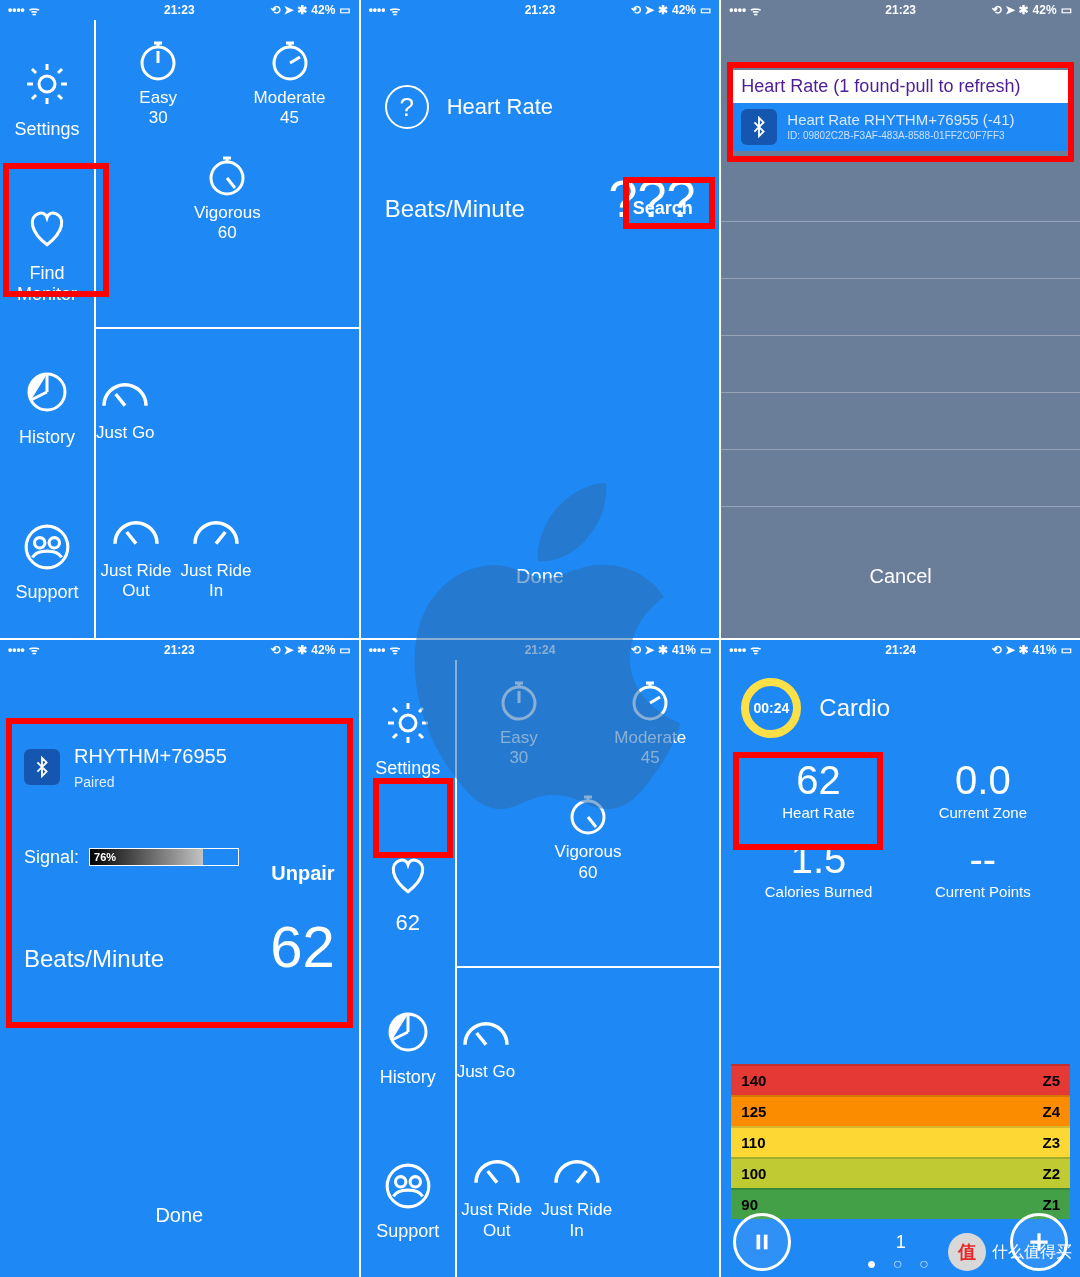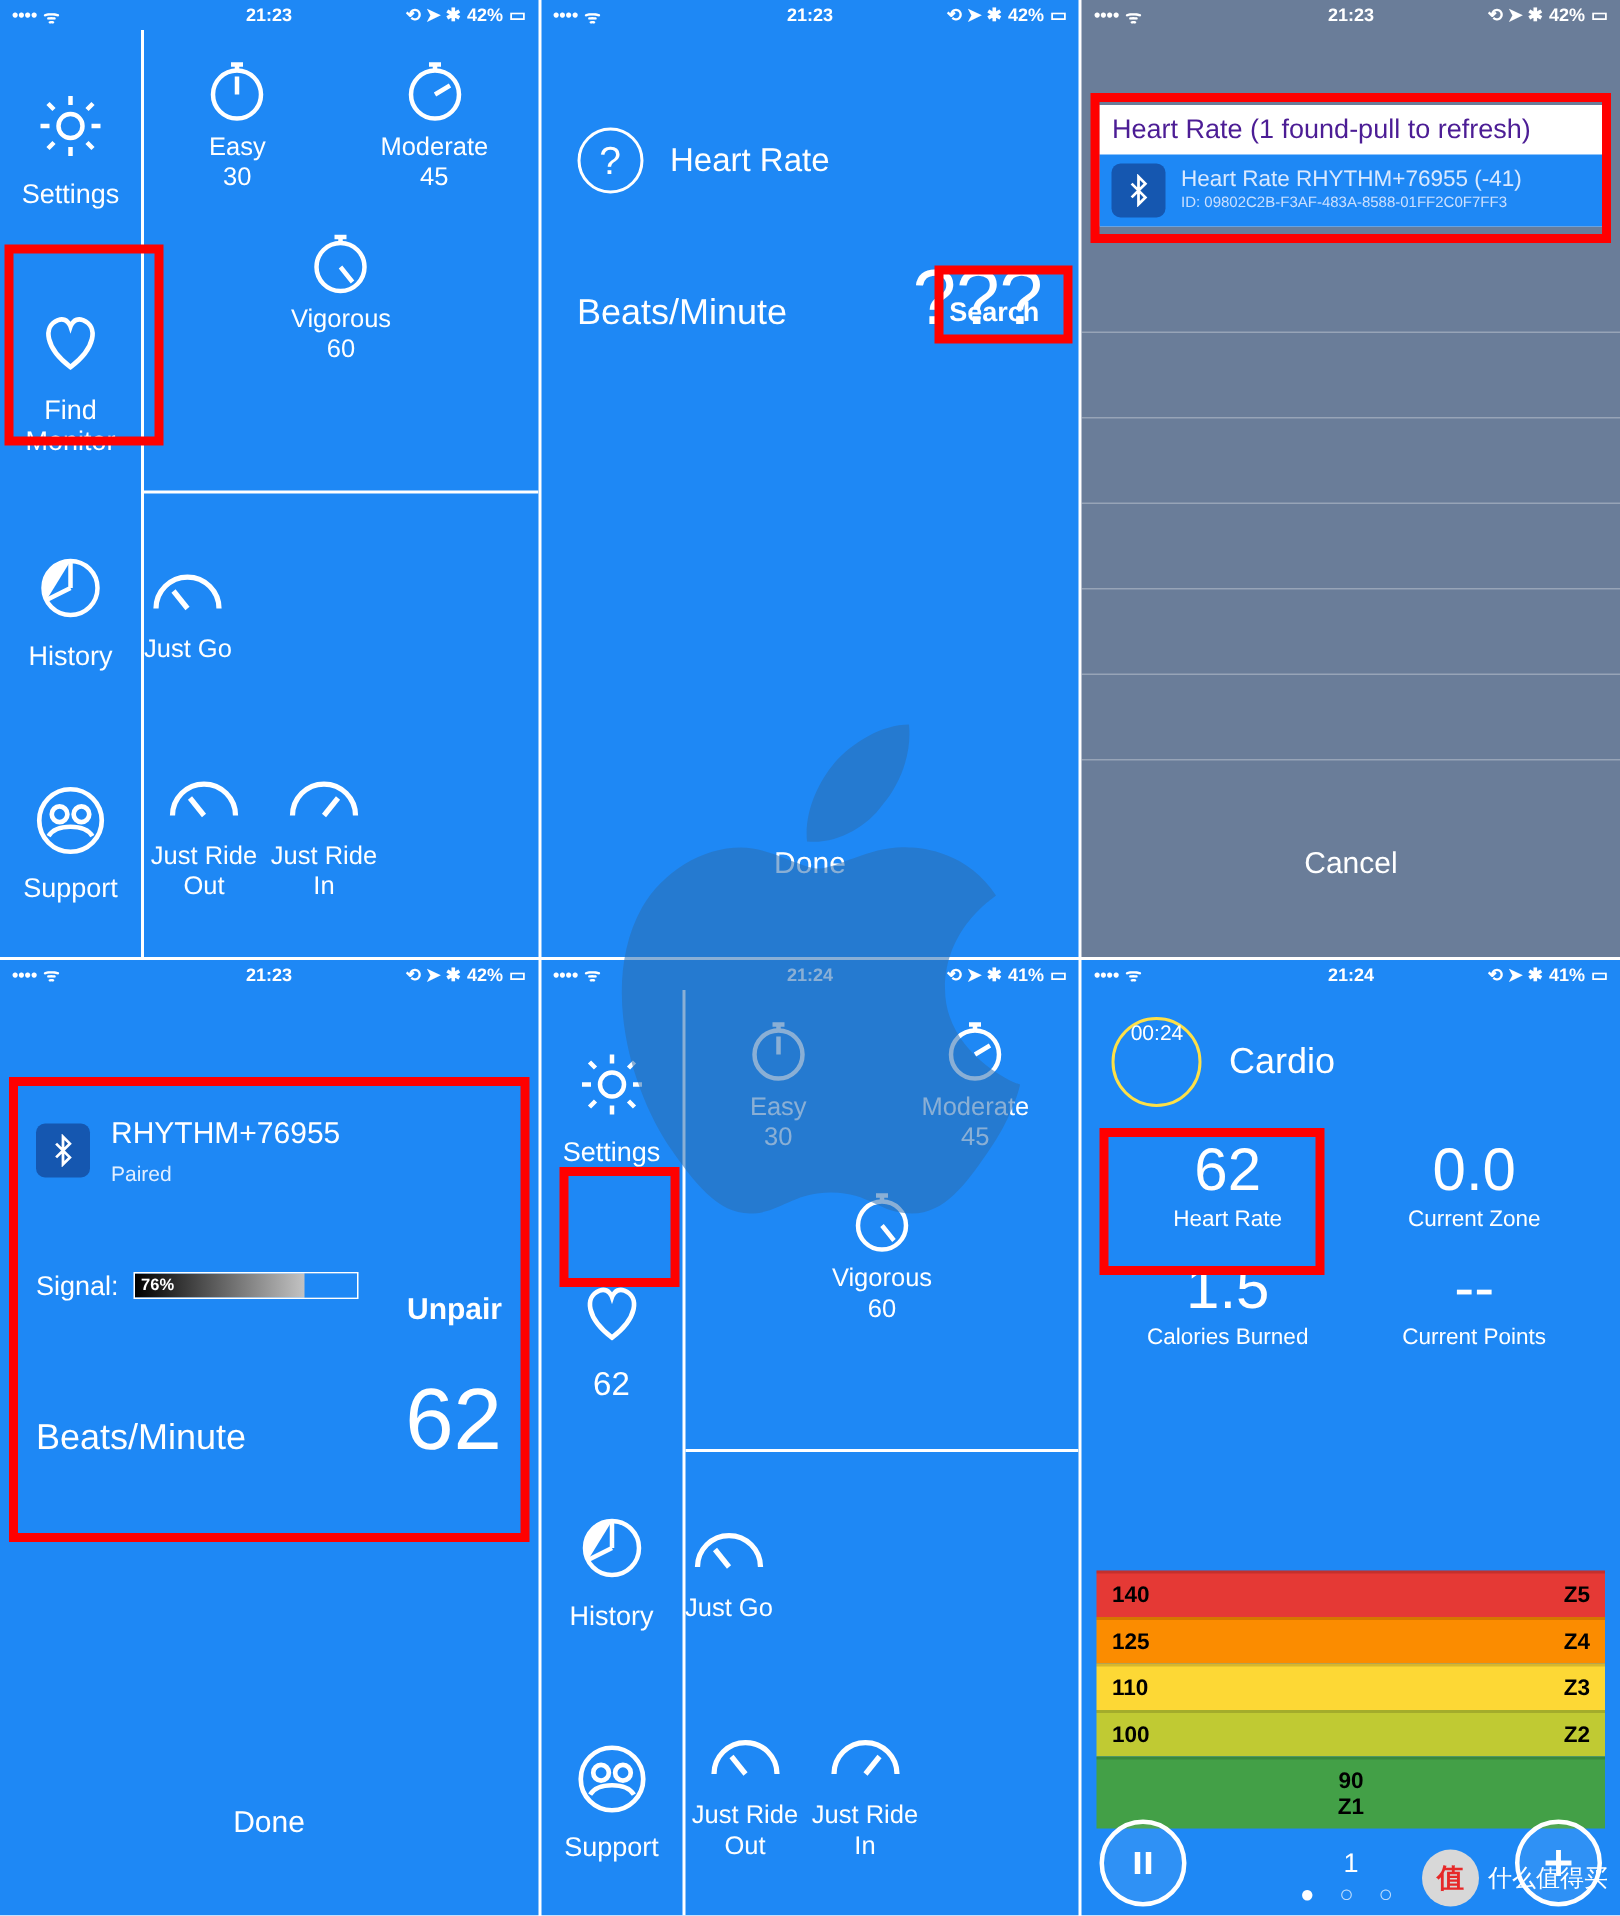--- a/index.html
+++ b/index.html
@@ -50,21 +50,21 @@
   .sigbar { width:150px; height:18px; background:linear-gradient(to right,#000,#fff); position:relative; border:1px solid #fff; }
   .sigbar .cover { position:absolute; right:0; top:0; bottom:0; background:#1E88F5; }
   .sigbar .pct { position:absolute; left:4px; top:0; bottom:0; font-size:11px; color:#fff; display:flex; align-items:center; font-weight:700;}
   .unpair { margin-left:auto; font-size:20px; font-weight:600;margin-top:32px; }
   .p4-bpm { display:flex; align-items:baseline; justify-content:space-between; margin-top:28px; }
   .p4-bpm .lbl { font-size:24px; }
   .p4-bpm .val { font-size:58px; font-weight:300; }
   .p4-done { position:absolute; bottom:50px; left:0; right:0; text-align:center; font-size:20px; }
   
   .p6-top { display:flex; align-items:center; gap:18px; padding:38px 20px 8px 20px; }
-  .p6-top .timer { width:60px; height:60px; border:2px solid #fde047; border-radius:50%; display:flex; align-items:flex-start; justify-content:center; font-size:14px; font-weight:400;}
+  .p6-top .timer { width:60px; height:60px; border:8px solid #fde047; border-radius:50%; display:flex; align-items:center; justify-content:center; font-size:14px; font-weight:700;}
   .p6-top .title { font-size:24px; font-weight:500; }
   .p6-stats { display:grid; grid-template-columns:1fr 1fr; gap:18px 10px; padding:14px 20px; text-align:center; }
   .p6-stat .num { font-size:40px; font-weight:400; line-height:1; }
   .p6-stat .lbl { font-size:15px; margin-top:4px; }
   .p6-zones { position:absolute; bottom:58px; left:10px; right:10px; }
   .zone { display:flex; justify-content:space-between; align-items:center; padding:6px 10px; font-size:15px; color:#000; font-weight:600; border-top:2px solid rgba(0,0,0,0.15);}
   .p6-bot { position:absolute; bottom:6px; left:0; right:0; display:flex; justify-content:space-between; align-items:center; padding:0 12px; }
   .circ-btn { width:58px; height:58px; border:3px solid #fff; border-radius:50%; display:flex; align-items:center; justify-content:center; background:rgba(255,255,255,0.08);}
   .p6-page { font-size:18px; }
   .dots { text-align:center; font-size:16px; letter-spacing:6px; color:rgba(255,255,255,0.7); position:absolute; bottom:4px; left:0; right:0;}
@@ -452,21 +452,21 @@
           <span>Z4</span>
         </div>
         <div class="zone" style="background: rgb(253, 216, 53);">
           <span>110</span>
           <span>Z3</span>
         </div>
         <div class="zone" style="background: rgb(192, 202, 51);">
           <span>100</span>
           <span>Z2</span>
         </div>
-        <div class="zone" style="background: rgb(67, 160, 71); flex-direction: column;">
+        <div class="zone" style="background: rgb(67, 160, 71);">
           <span>90</span>
           <span>Z1</span>
         </div>
       </div>
   <div class="p6-bot">
     <div class="circ-btn">
       <svg viewBox="0 0 24 24" width="22" height="22" fill="#fff">
             <rect x="6" y="4" width="4" height="16"></rect>
             <rect x="14" y="4" width="4" height="16"></rect>
           </svg>

